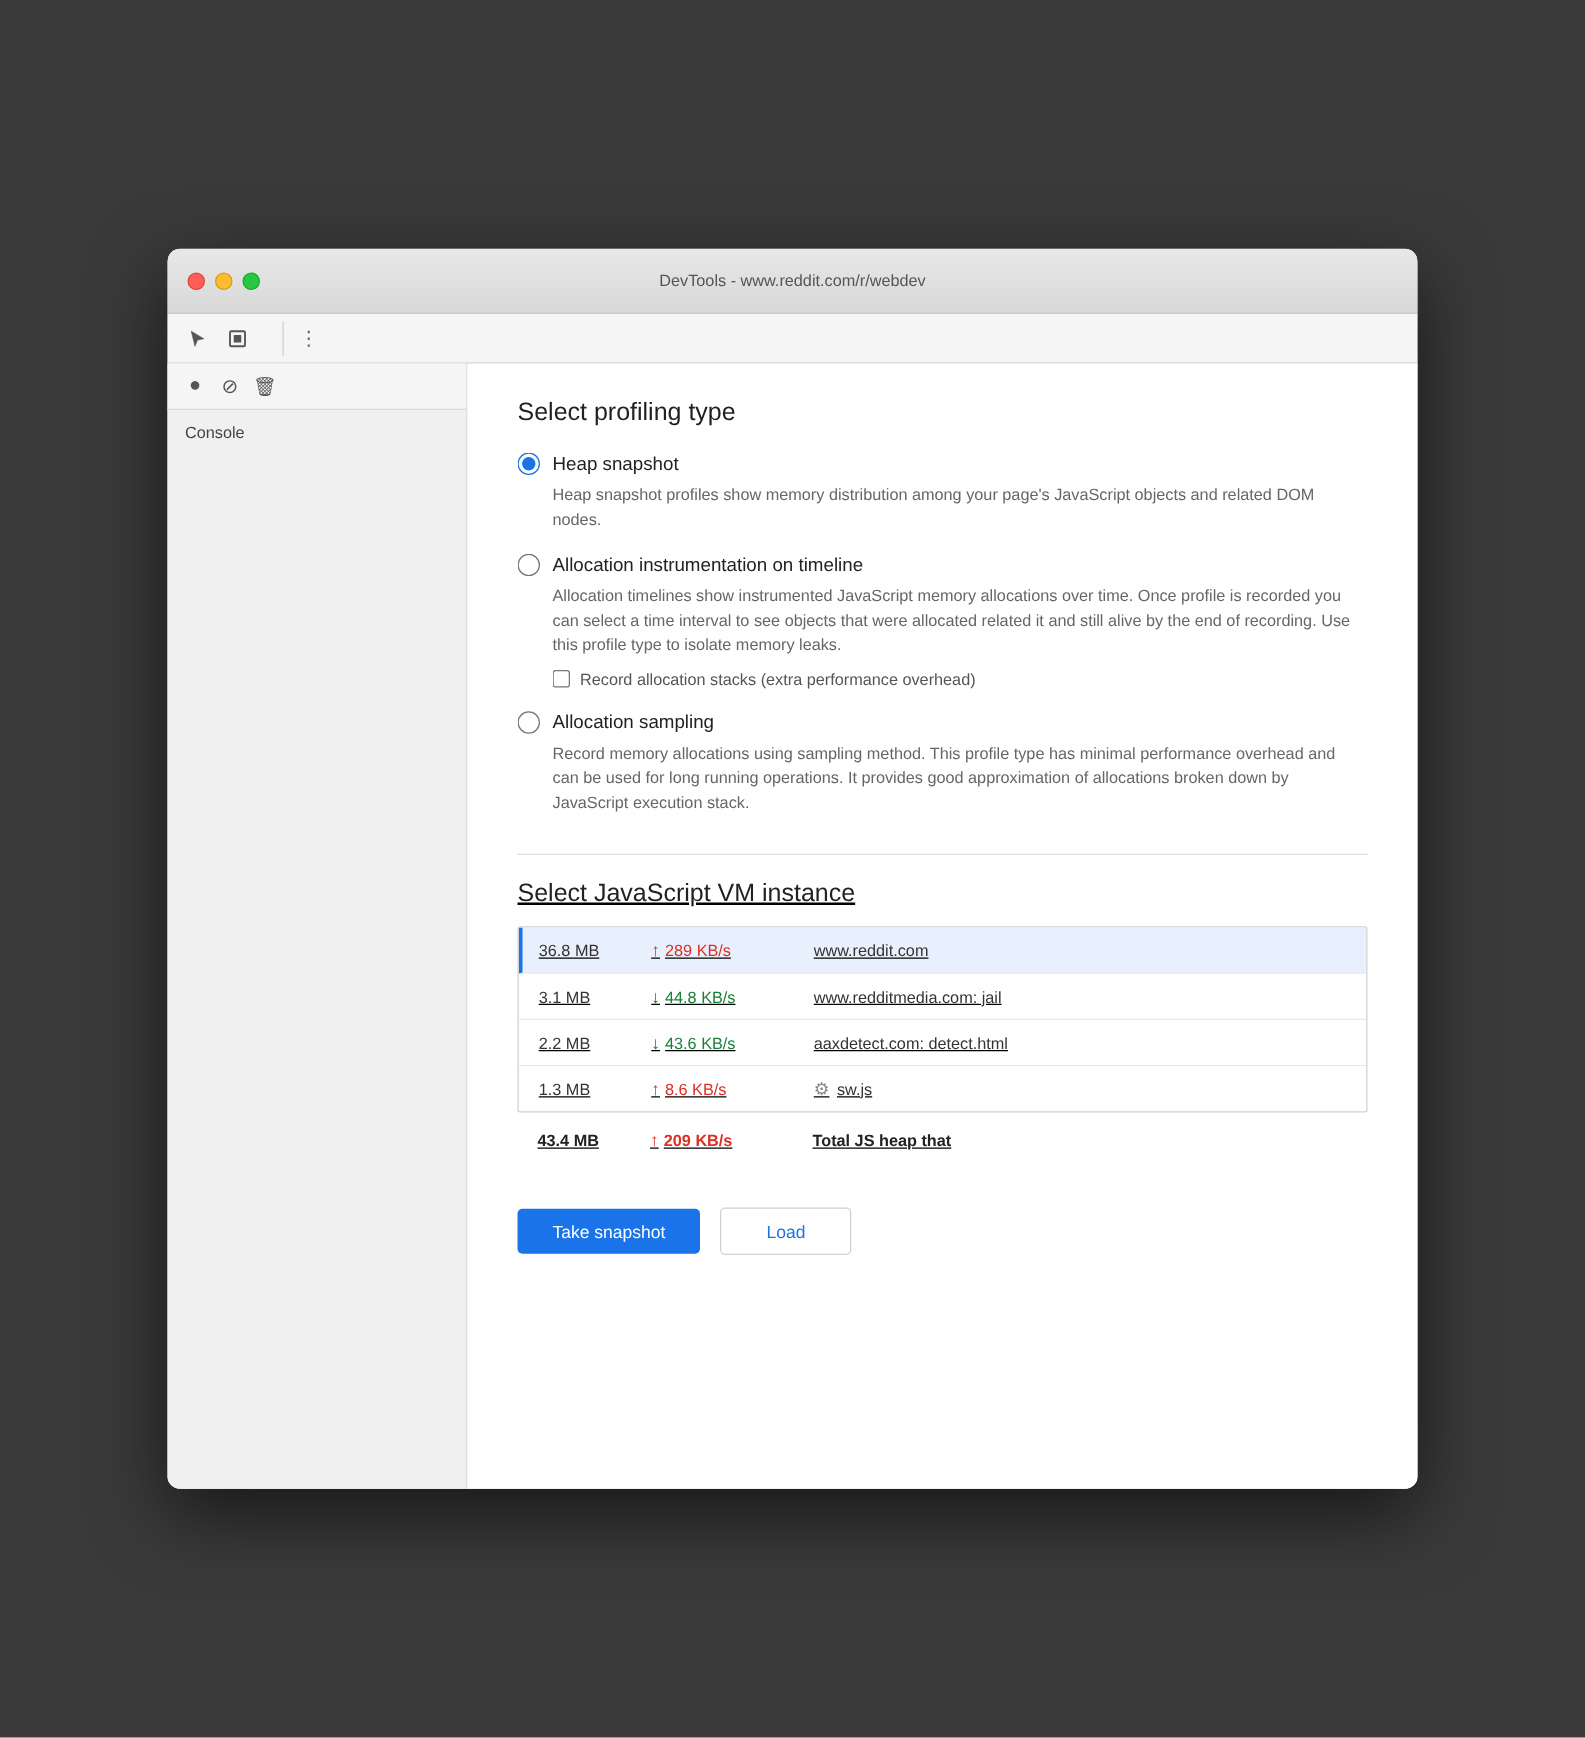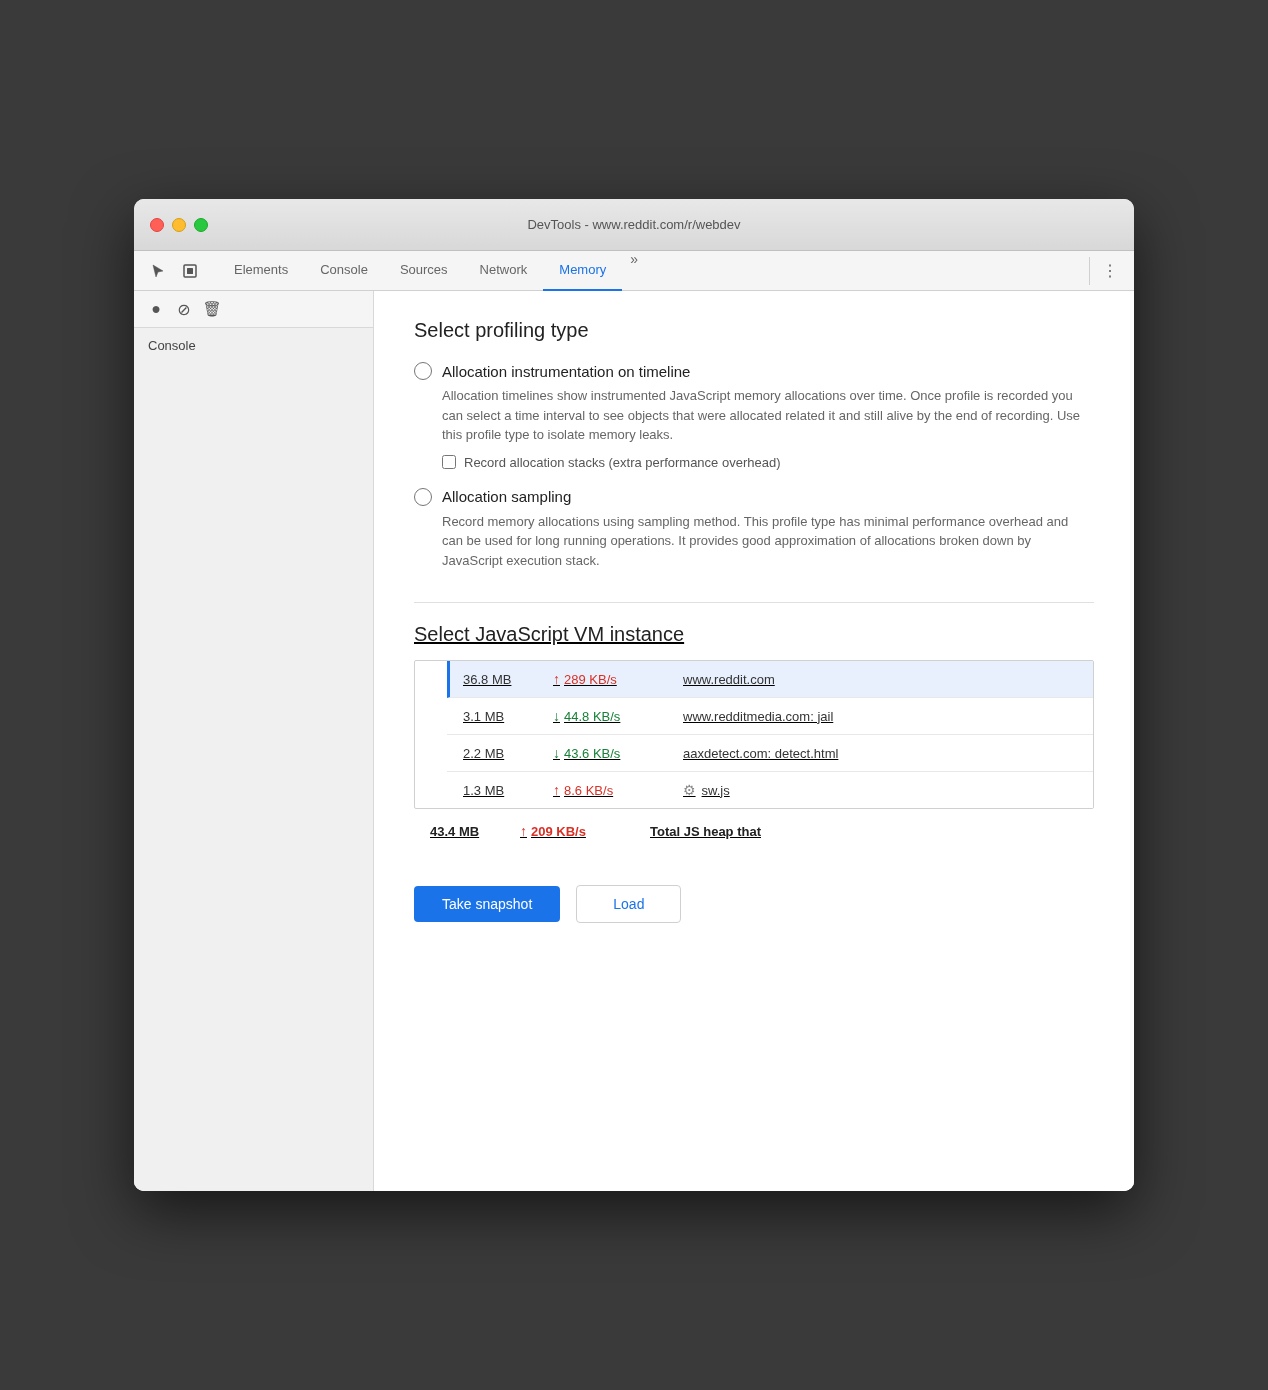--- a/index.html
+++ b/index.html
@@ -252,21 +252,20 @@
       font-weight: 400;
       color: #222;
       margin-bottom: 14px;
     }
 
     .vm-table {
       border: 1px solid #d0d0d0;
       border-radius: 2px;
       overflow: hidden;
       width: 100%;
-      padding-left: 32px;
     }
 
     .vm-row {
       display: flex;
       align-items: center;
       padding: 10px 16px;
       border-bottom: 1px solid #e8e8e8;
       font-size: 13px;
       gap: 0;
     }
@@ -406,28 +405,20 @@
           <path d="M3 2l10 6-5 1-2 5z" fill="#555" stroke="#555" stroke-width="0.5"></path>
         </svg>
       </div>
       <div class="toolbar-icon">
         <svg width="16" height="16" viewBox="0 0 16 16" fill="none">
           <rect x="2" y="2" width="12" height="12" rx="1" stroke="#555" stroke-width="1.5" fill="none"></rect>
           <rect x="5" y="5" width="6" height="6" rx="0.5" fill="#555"></rect>
         </svg>
       </div>
     </div>
-    <div class="tab-list">
-      <div class="tab">Elements</div>
-      <div class="tab">Console</div>
-      <div class="tab">Sources</div>
-      <div class="tab">Network</div>
-      <div class="tab active">Memory</div>
-      <div class="toolbar-more">»</div>
-    </div>
     <div class="toolbar-separator"></div>
     <div class="toolbar-dots">⋮</div>
   </div>
 
   <div class="main-content">
 
     <div class="sidebar">
       <div class="sidebar-toolbar">
         <div class="sidebar-btn">
           <span style="font-size:16px; color:#555;">●</span>
@@ -441,20 +432,27 @@
       </div>
       <div class="sidebar-label">Console</div>
     </div>
 
     <div class="content-area">
 
       <div class="section-title">Select profiling type</div>
 
       <div class="profiling-options">
 
+        <div class="radio-option">
+          <label class="radio-label">
+            <input type="radio" class="radio-input" name="profiling-type" checked="" style="">
+            <span class="radio-title">Heap snapshot</span>
+          </label>
+          <div class="radio-desc">Heap snapshot profiles show memory distribution among your page's JavaScript objects and related DOM nodes.</div>
+        </div>
 
         <div class="radio-option">
           <label class="radio-label">
             <input type="radio" class="radio-input" name="profiling-type" style="">
             <span class="radio-title">Allocation instrumentation on timeline</span>
           </label>
           <div class="radio-desc">Allocation timelines show instrumented JavaScript memory allocations over time. Once profile is recorded you can select a time interval to see objects that were allocated related it and still alive by the end of recording. Use this profile type to isolate memory leaks.</div>
           <div class="checkbox-row">
             <input type="checkbox" class="checkbox-input" style="">
             <span class="checkbox-label">Record allocation stacks (extra performance overhead)</span>

